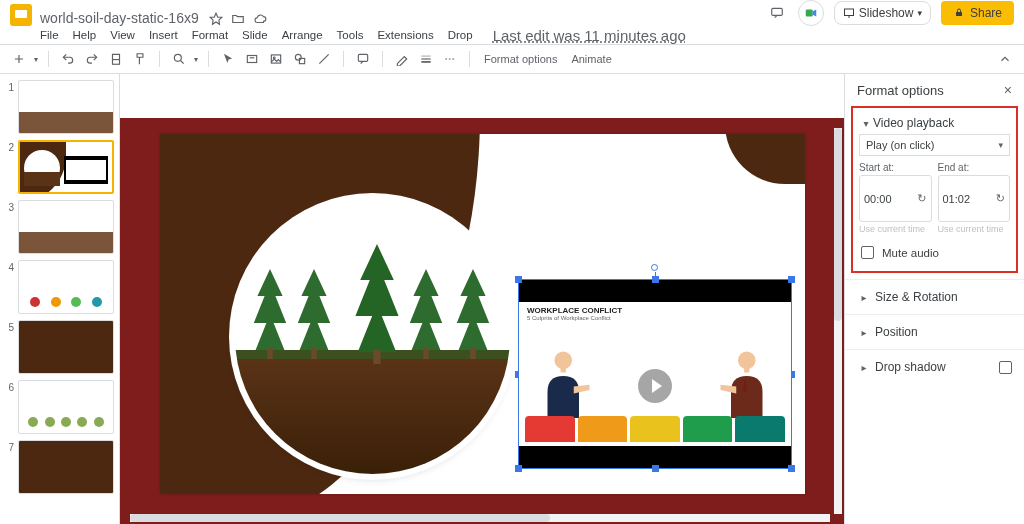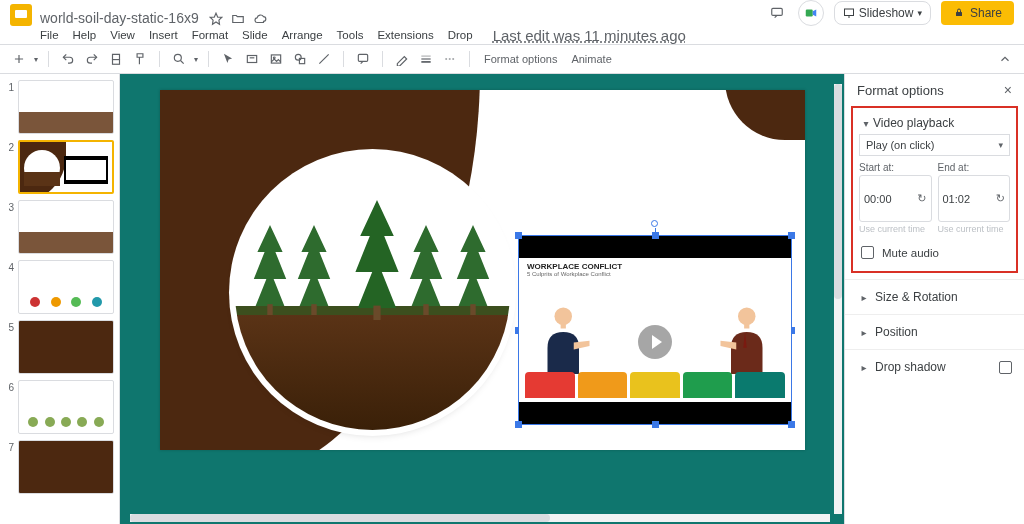--- a/index.html
+++ b/index.html
@@ -32,21 +32,21 @@
   
   .main { display:flex; height: calc(524px - 26px - 18px - 30px); }
   .thumb-rail { width:120px; border-right:1px solid #dadce0; background:#fff; padding:6px 4px; overflow:hidden;}
   .thumb-row { display:flex; align-items:flex-start; margin-bottom:6px;}
   .thumb-num { width:10px; font-size:10px; color:#5f6368; text-align:right; margin-right:4px; padding-top:2px;}
   .thumb { width:96px; height:54px; border:1px solid #dadce0; border-radius:2px; background:#fff; position:relative; overflow:hidden;}
   .thumb.active { border:2px solid #f4b400; }
   .thumb.active::before { content:''; position:absolute; left:-18px; top:18px; width:12px; height:12px; }
 
   
-  .canvas-area { flex:1; background:#0f766e; position:relative; overflow:hidden;}
+  .canvas-area { flex:1; background:#7f1d1d; position:relative; overflow:hidden;margin-top:44px;}
   .slide { position:absolute; left:40px; top:16px; width:645px; height:360px; background:#fff; box-shadow:0 0 3px rgba(0,0,0,0.2); overflow:hidden;}
   
   .brown-shape { position:absolute; left:-40px; top:-20px; width:360px; height:420px; background:#4c2810; border-radius: 0 0 280px 0 / 0 0 420px 0;}
   .brown-blob-tr { position:absolute; right:-10px; top:-10px; width:90px; height:60px; background:#4c2810; border-radius:0 0 0 90px;}
   .soil-circle { position:absolute; left:75px; top:65px; width:275px; height:275px; border-radius:50%; background:#fff; box-shadow:0 0 0 6px #fff, 0 4px 10px rgba(0,0,0,0.2); overflow:hidden;}
   .soil-sky { position:absolute; inset:0; background:#fff;}
   .soil-ground { position:absolute; left:0; right:0; top:58%; bottom:0; background:linear-gradient(#5a3316,#3a2008);}
   .soil-top { position:absolute; left:0; right:0; top:55%; height:10px; background:#3c4f1e;}
   .tree { position:absolute; bottom:42%; width:36px; }
   .tree svg { width:100%; height:auto; display:block;}

